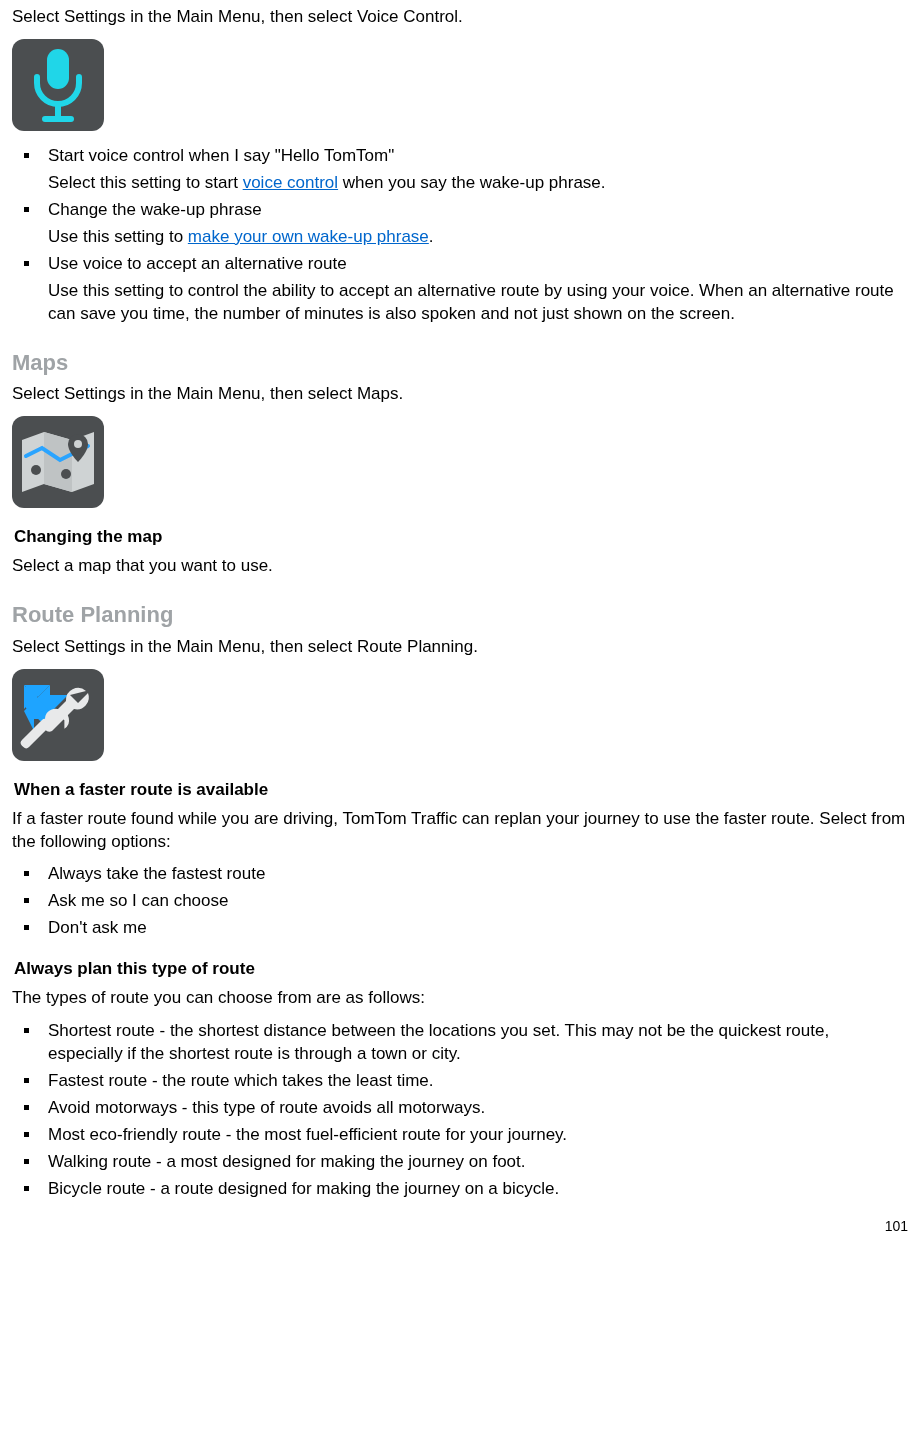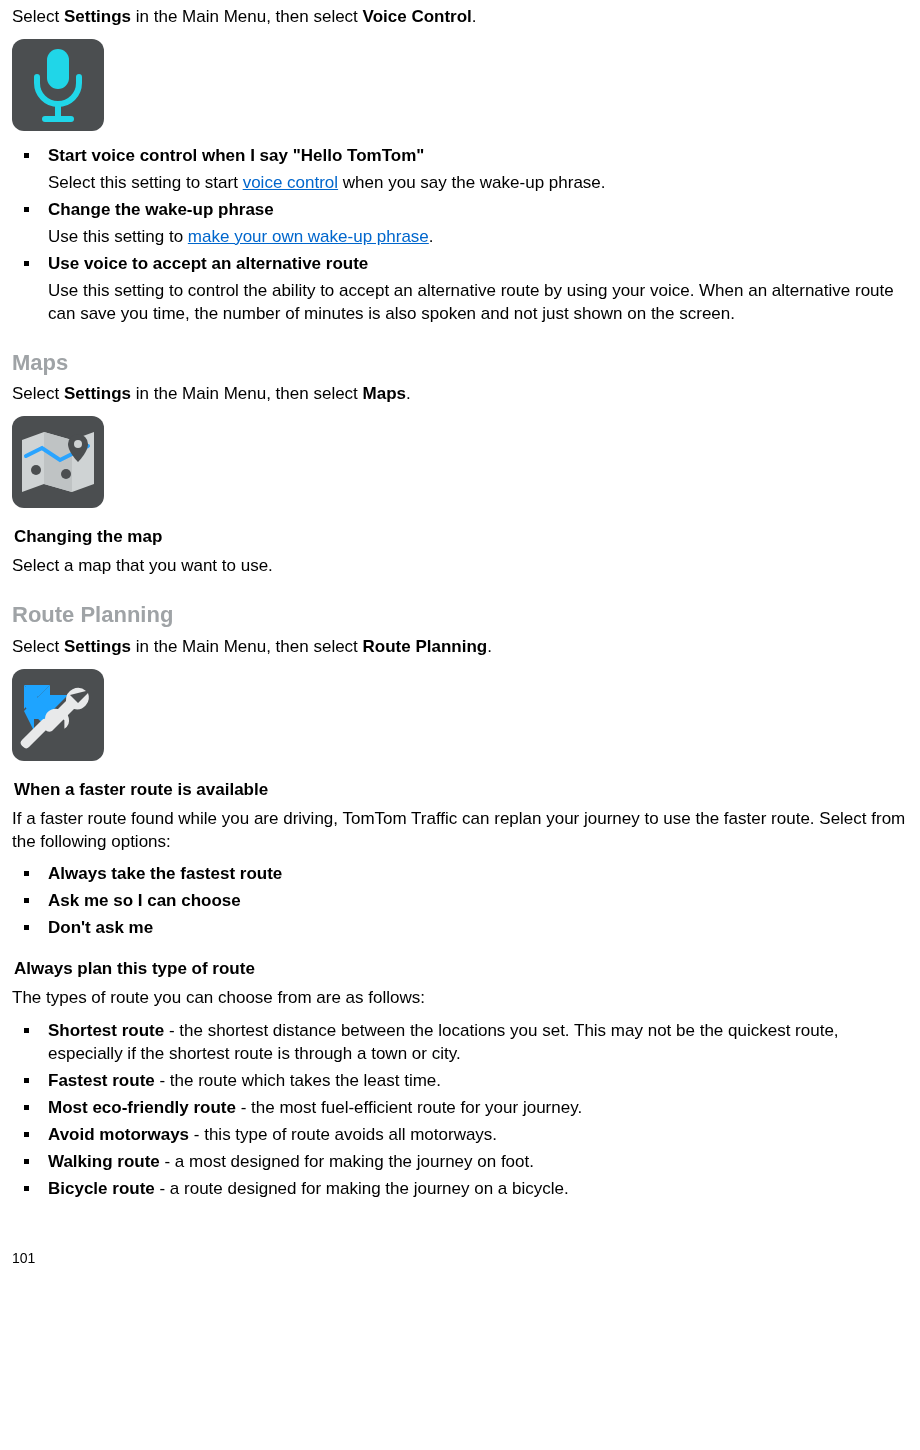--- a/index.html
+++ b/index.html
@@ -5,21 +5,21 @@
   body {
     font-family: "Trebuchet MS", "Lucida Grande", Verdana, sans-serif;
     font-size: 17px;
     color: #000;
     margin: 0;
     padding: 0 12px 40px 12px;
     width: 896px;
     line-height: 1.35;
   }
   .intro, p { margin: 6px 0 10px 0; }
-  .bold { font-weight: bold; }
+  .bold { font-weight: normal; }
   ul.squares {
     list-style: none;
     padding-left: 36px;
     margin: 6px 0 14px 0;
   }
   ul.squares > li {
     position: relative;
     margin: 4px 0;
   }
   ul.squares > li::before {
@@ -50,23 +50,23 @@
     border-radius: 12px;
     background: #4b4e50;
     margin: 8px 0 14px 0;
     display: flex;
     align-items: center;
     justify-content: center;
     position: relative;
     overflow: hidden;
   }
   .pagenum {
-    text-align: left;
+    text-align: right;
     font-size: 14px;
-    margin-top: 48px;
+    margin-top: 16px;
   }
   svg { display: block; }
 </style>
 </head>
 <body>
 
 <p>
   <span>Select </span><span class="bold">Settings</span><span> in the Main Menu, then select </span><span class="bold">Voice Control</span><span>.</span>
 </p>
 
@@ -156,19 +156,19 @@
   <li><span class="bold">Ask me so I can choose</span></li>
   <li><span class="bold">Don't ask me</span></li>
 </ul>
 
 <h3 class="sub">Always plan this type of route</h3>
 <p>The types of route you can choose from are as follows:</p>
 
 <ul class="squares">
   <li><span class="bold">Shortest route</span><span> - the shortest distance between the locations you set. This may not be the quickest route, especially if the shortest route is through a town or city.</span></li>
   <li><span class="bold">Fastest route</span><span> - the route which takes the least time.</span></li>
+  <li><span class="bold">Avoid motorways</span><span> - this type of route avoids all motorways.</span></li>
   <li><span class="bold">Most eco-friendly route</span><span> - the most fuel-efficient route for your journey.</span></li>
-  <li><span class="bold">Avoid motorways</span><span> - this type of route avoids all motorways.</span></li>
   <li><span class="bold">Walking route</span><span> - a most designed for making the journey on foot.</span></li>
   <li><span class="bold">Bicycle route</span><span> - a route designed for making the journey on a bicycle.</span></li>
 </ul>
 
 <div class="pagenum">101</div>
 
 </body></html>

